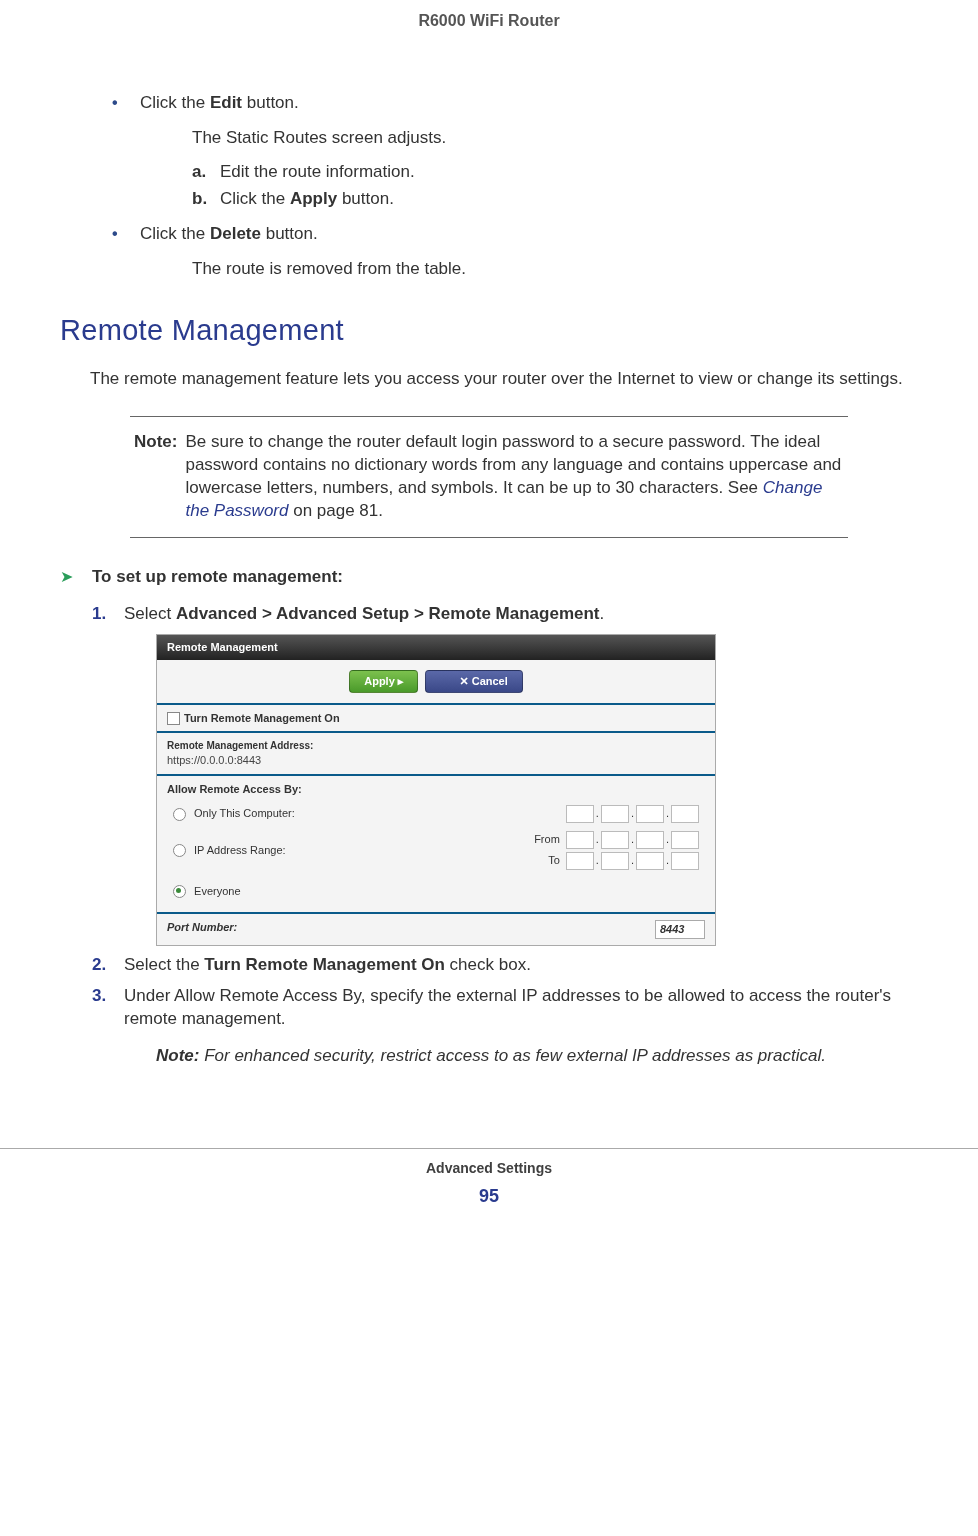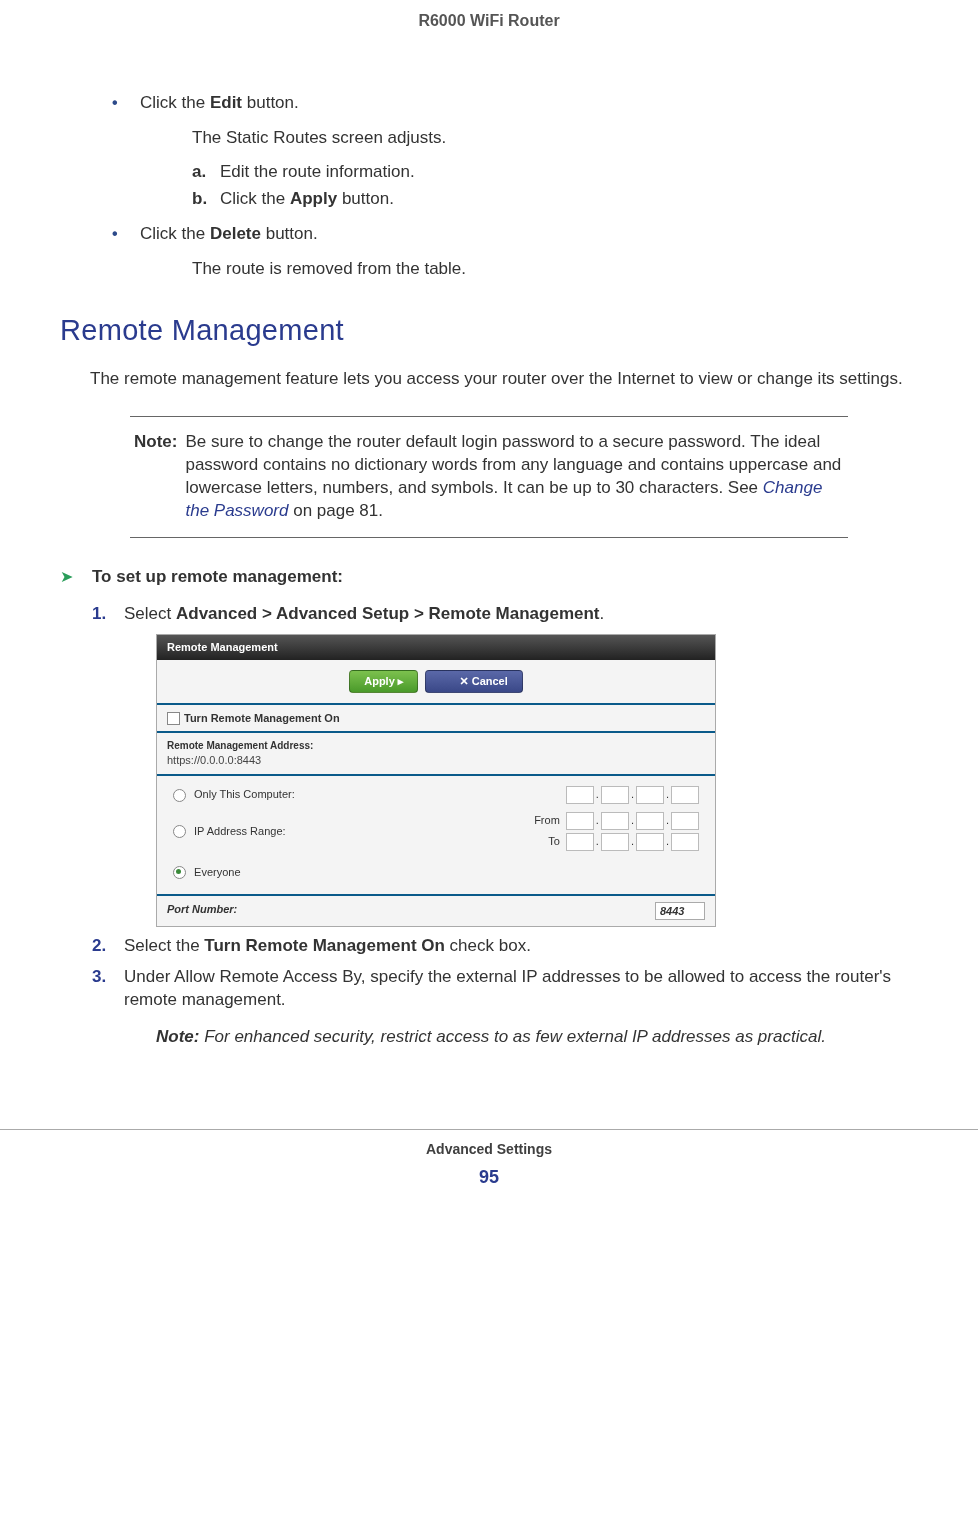--- a/index.html
+++ b/index.html
@@ -326,20 +326,21 @@
         <div class="ss-checkbox-row">
           <span class="ss-cb"></span>
           <span>Turn Remote Management On</span>
         </div>
       </div>
       <div class="ss-section">
         <div class="ss-addr-label">Remote Management Address:</div>
         <div class="ss-addr-val">https://0.0.0.0:8443</div>
       </div>
       <div class="ss-section" style="padding-bottom:10px;">
+        <div style="font-weight:bold;margin-bottom:4px;">Allow Remote Access By:</div>
         <div class="ss-row">
           <span>
             <span class="ss-radio"></span>
             <span>Only This Computer:</span>
           </span>
           <span class="ip-boxes">
             <span class="ip-box"></span>.
             <span class="ip-box"></span>.
             <span class="ip-box"></span>.
             <span class="ip-box"></span>

